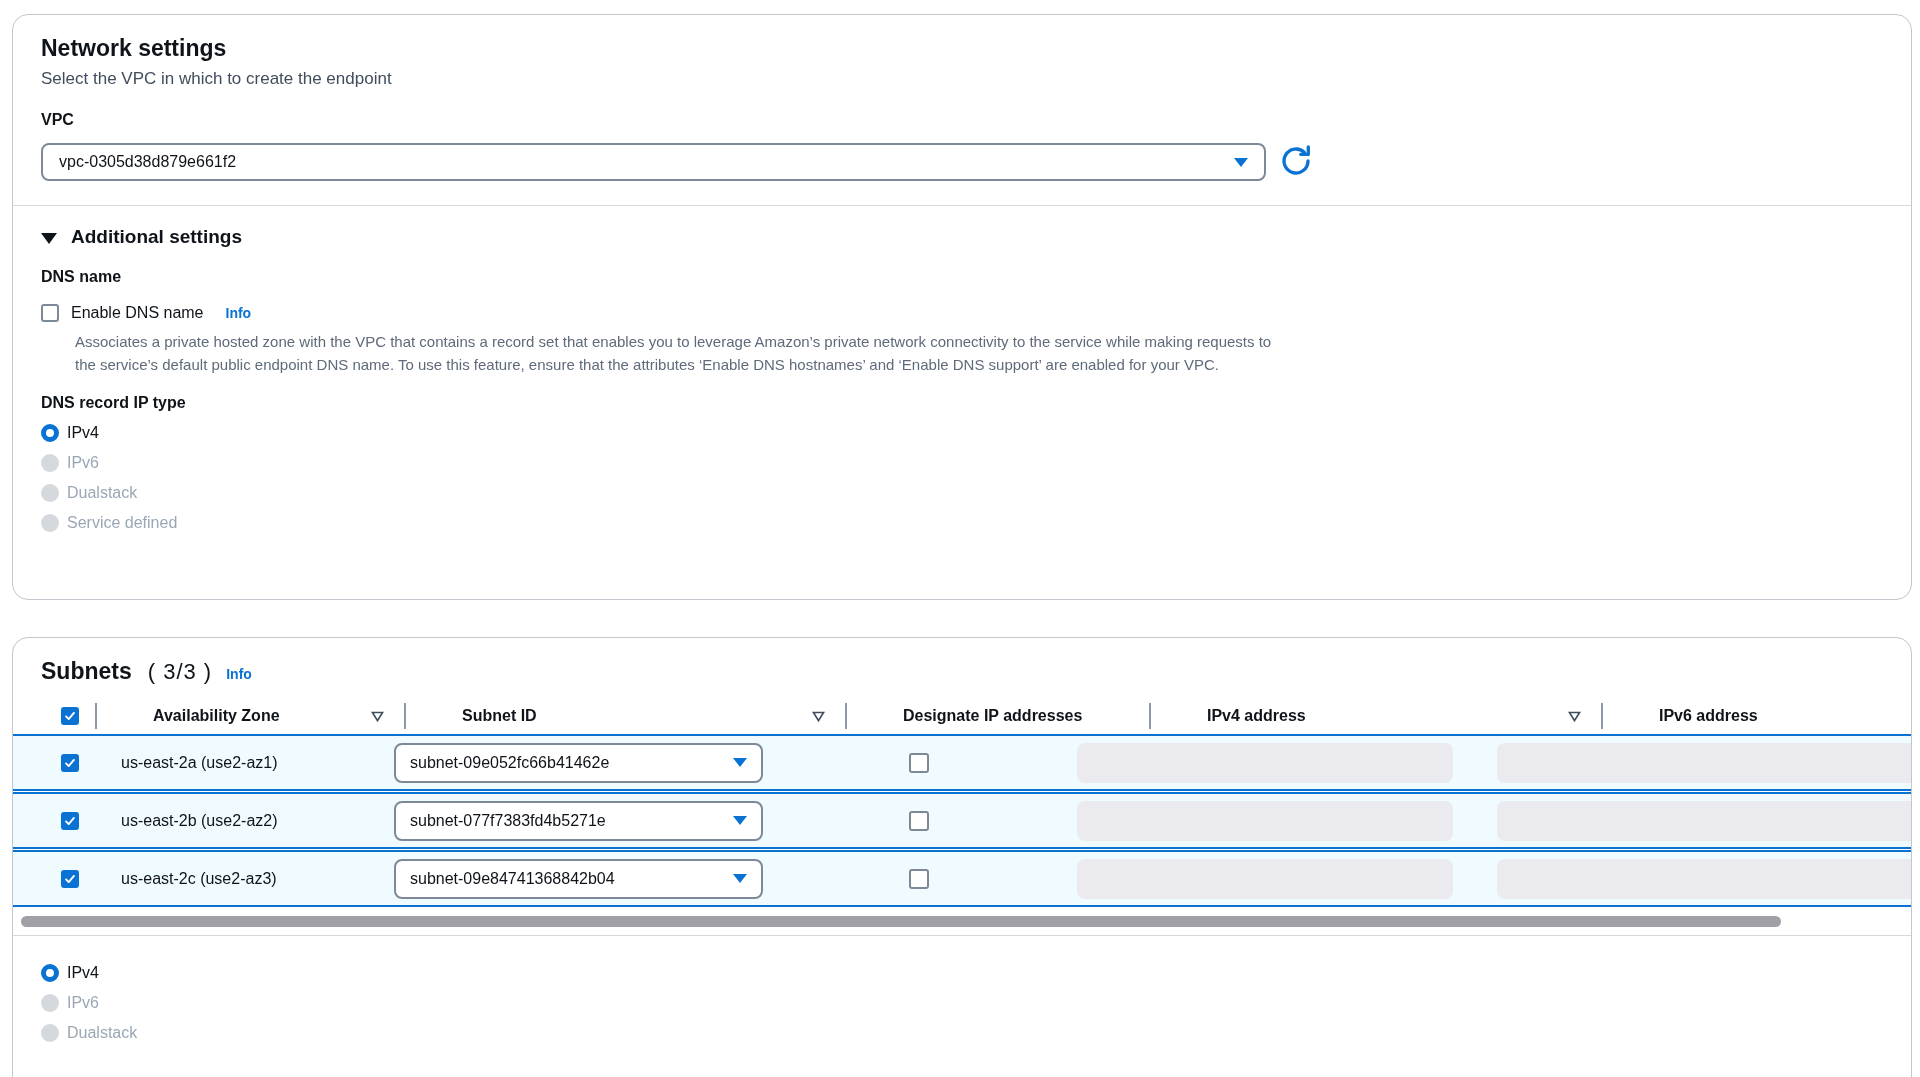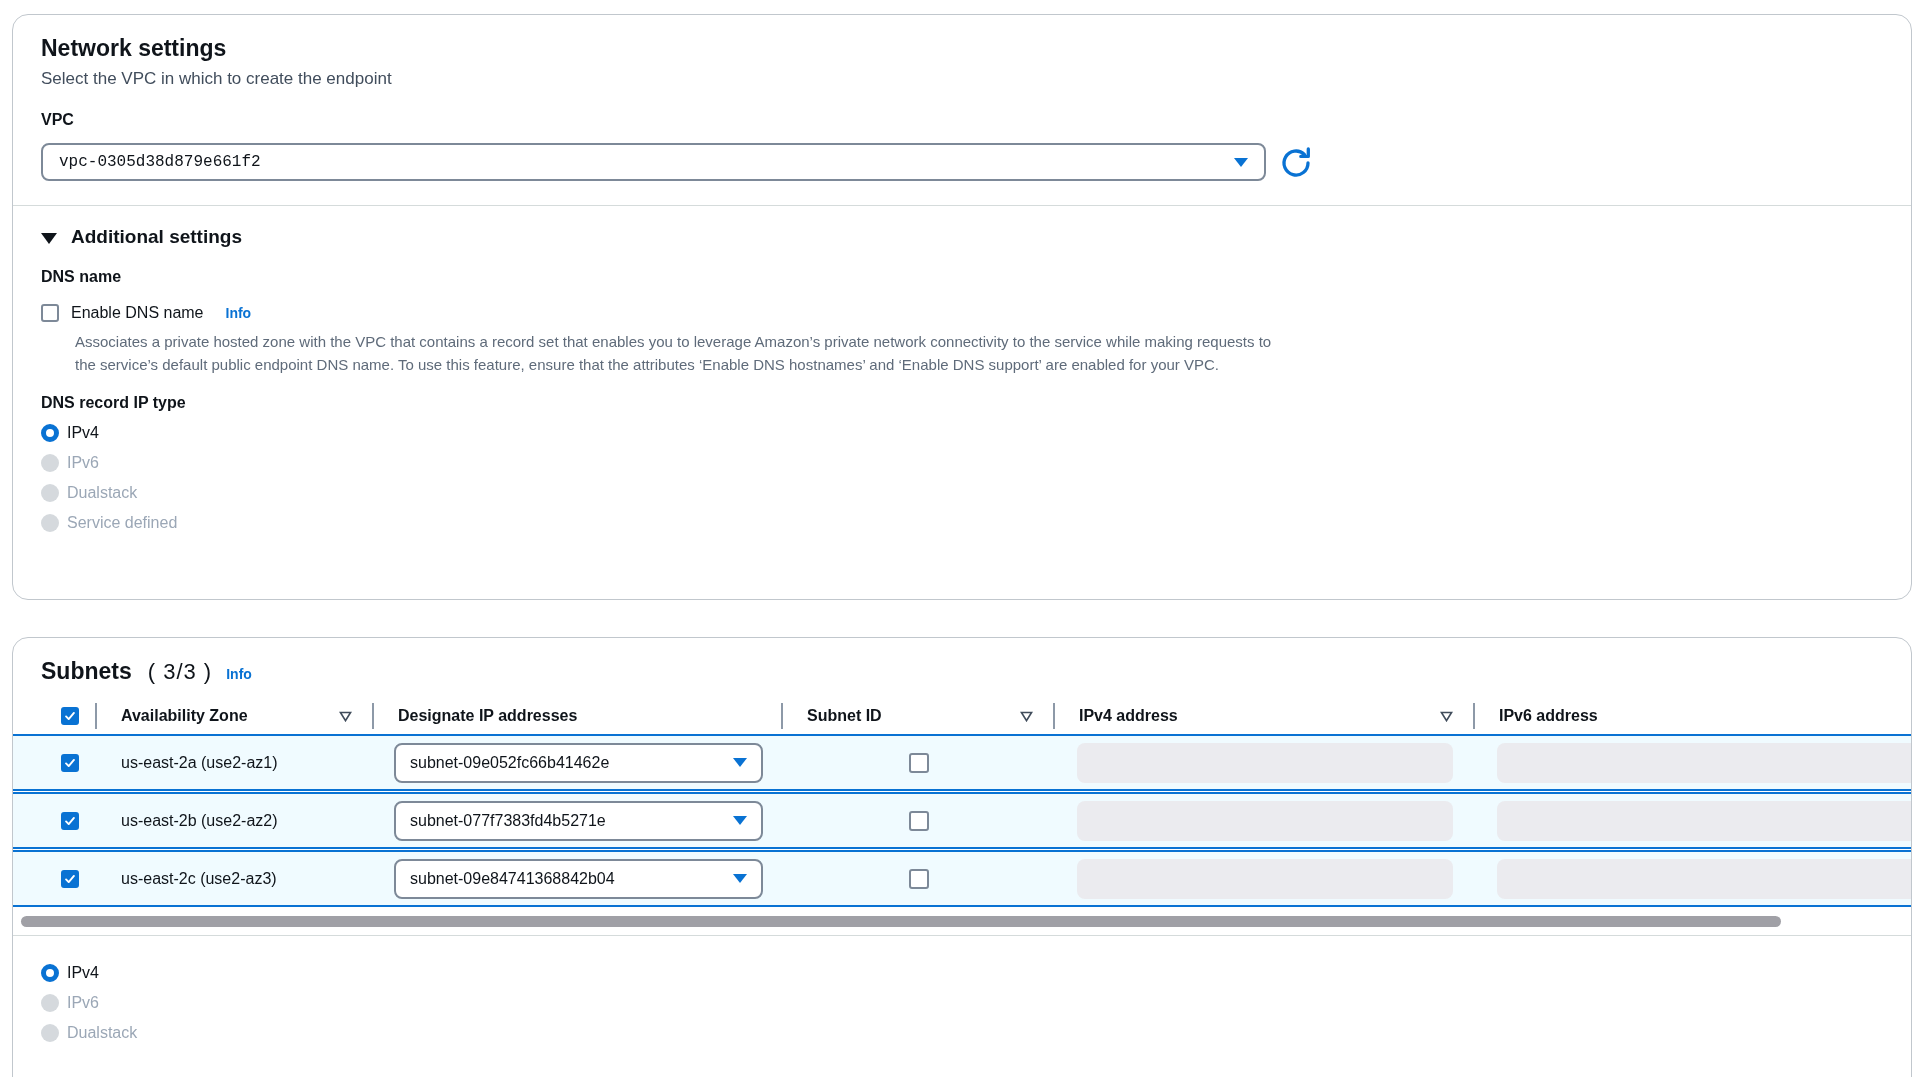--- a/index.html
+++ b/index.html
@@ -21,21 +21,21 @@
   }
   .card-network { top: 14px; height: 586px; padding: 18px 28px 0 28px; }
   .card-subnets { top: 637px; height: 544px; overflow: hidden; }
 
   h1, h2 { margin: 0; font-size: 23px; line-height: 30px; font-weight: bold; color: #0f141a; }
   .subtitle { margin: 4px 0 0 0; font-size: 17px; line-height: 24px; color: #414d5c; }
 
   .field-label { font-size: 16px; line-height: 22px; font-weight: bold; }
   .field-desc { margin: 2px 0 0 0; font-size: 15px; line-height: 20px; color: var(--secondary-text, #5f6b7a); }
 
-  .vpc-row { margin-top: 12px; display: flex; align-items: flex-end; gap: 12px; font-family: Liberation Mono, monospace; }
+  .vpc-row { margin-top: 12px; display: flex; align-items: flex-start; gap: 12px; }
   .select {
     width: 1225px; height: 38px;
     border: 2px solid #7d8998; border-radius: 8px;
     display: flex; align-items: center; justify-content: space-between;
     padding: 0 16px; font-size: 16px; background: #fff; cursor: pointer;
   }
   .caret-blue {
     width: 0; height: 0;
     border-left: 7px solid transparent; border-right: 7px solid transparent;
     border-top: 9px solid var(--accent, #0972d3);
@@ -81,21 +81,21 @@
   .radio.disabled { background: #d5d9dd; border: none; cursor: default; }
   .radio-label { font-size: 16px; }
   .radio-label.disabled { color: var(--disabled-text, #9ba7b6); }
 
   
   .subnets-header { padding: 18px 28px 8px 28px; display: flex; align-items: baseline; }
   .subnets-count { font-size: 22px; font-weight: normal; margin-left: 16px; letter-spacing: 1px; }
   .subnets-header .info { margin-left: 14px; }
 
   .grid { display: grid; grid-template-columns: 84px 277px 409px 272px 420px 1fr; }
-  .thead { margin-top: 4px; height: 36px; align-items: center; }
+  .thead { margin-top: 4px; height: 36px; align-items: center; gap: 32px; }
   .th { position: relative; height: 100%; display: flex; align-items: center; font-size: 16px; font-weight: bold; }
   .th.pad { padding: 0 22px 0 24px; justify-content: space-between; }
   .th.pad-l { padding-left: 24px; }
   .th.with-div::after {
     content: ""; position: absolute; right: 0; top: 5px; bottom: 5px; width: 2px; background: #8d99a8;
   }
   .th-check { padding-left: 48px; }
 
   .trow {
     height: 57px; align-items: center;
@@ -206,28 +206,28 @@
               <path d="M3.5 8.5 6.5 11.5 12.5 4.5" stroke="#fff" stroke-width="2.2" fill="none" stroke-linecap="round" stroke-linejoin="round"></path>
             </svg>
         </span>
       </div>
       <div class="th pad with-div">
         <span>Availability Zone</span>
         <svg width="13" height="11" viewBox="0 0 13 11">
             <path d="M1.4 1.5h10.2L6.5 9.6z" fill="none" stroke="#414d5c" stroke-width="1.7"></path>
           </svg>
       </div>
-      <div class="th pad-l with-div">
-        <span>Designate IP addresses</span>
-      </div>
       <div class="th pad with-div">
         <span>Subnet ID</span>
         <svg width="13" height="11" viewBox="0 0 13 11">
             <path d="M1.4 1.5h10.2L6.5 9.6z" fill="none" stroke="#414d5c" stroke-width="1.7"></path>
           </svg>
+      </div>
+      <div class="th pad-l with-div">
+        <span>Designate IP addresses</span>
       </div>
       <div class="th pad with-div">
         <span>IPv4 address</span>
         <svg width="13" height="11" viewBox="0 0 13 11">
             <path d="M1.4 1.5h10.2L6.5 9.6z" fill="none" stroke="#414d5c" stroke-width="1.7"></path>
           </svg>
       </div>
       <div class="th pad-l">
         <span>IPv6 address</span>
       </div>

